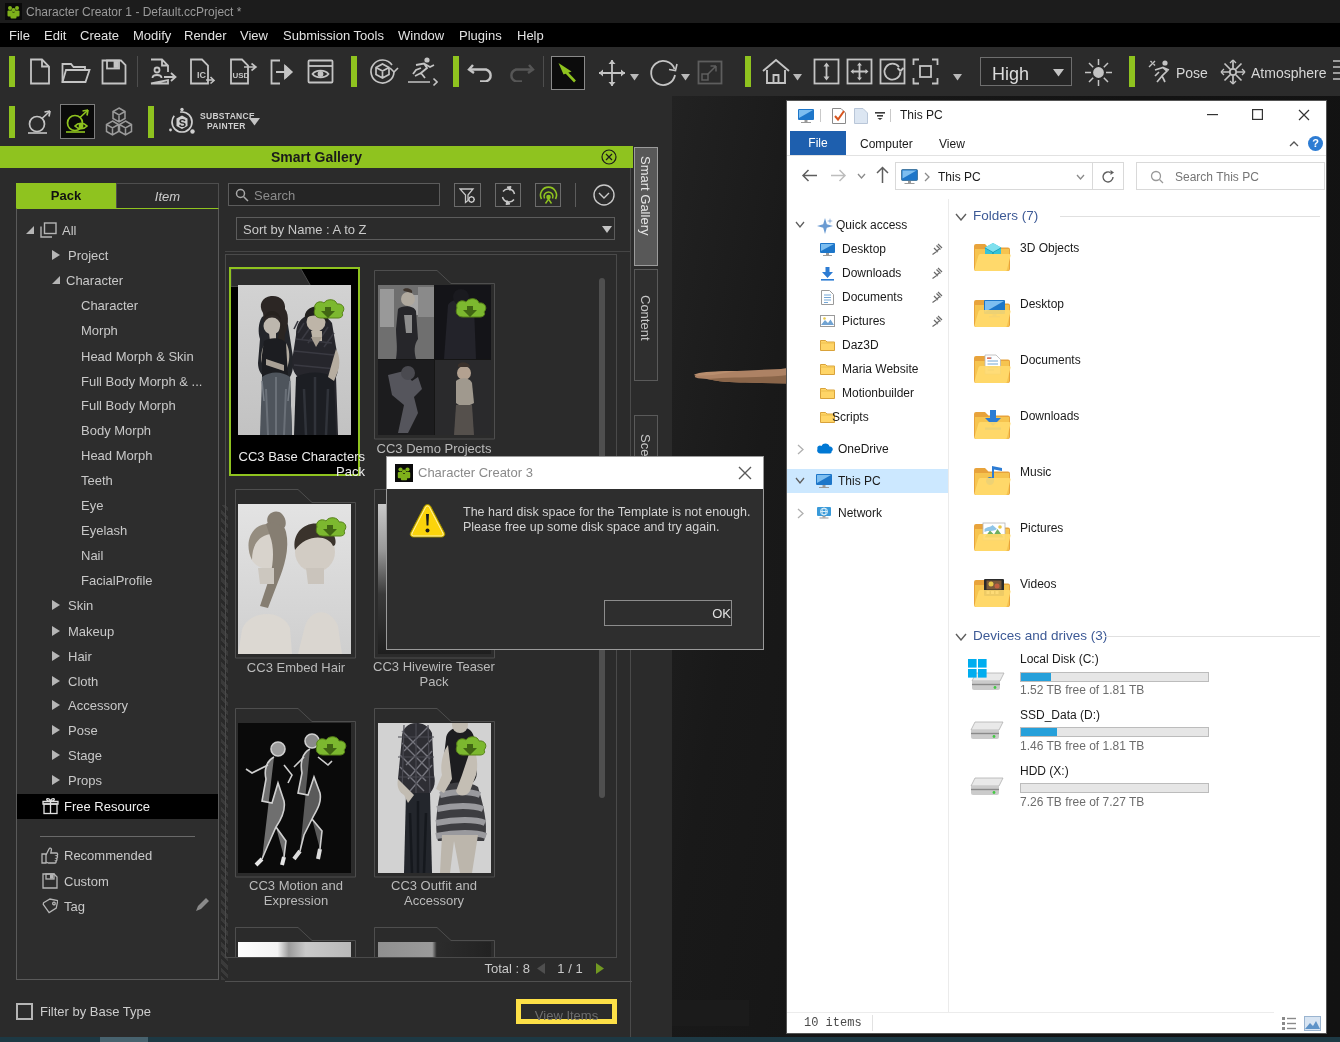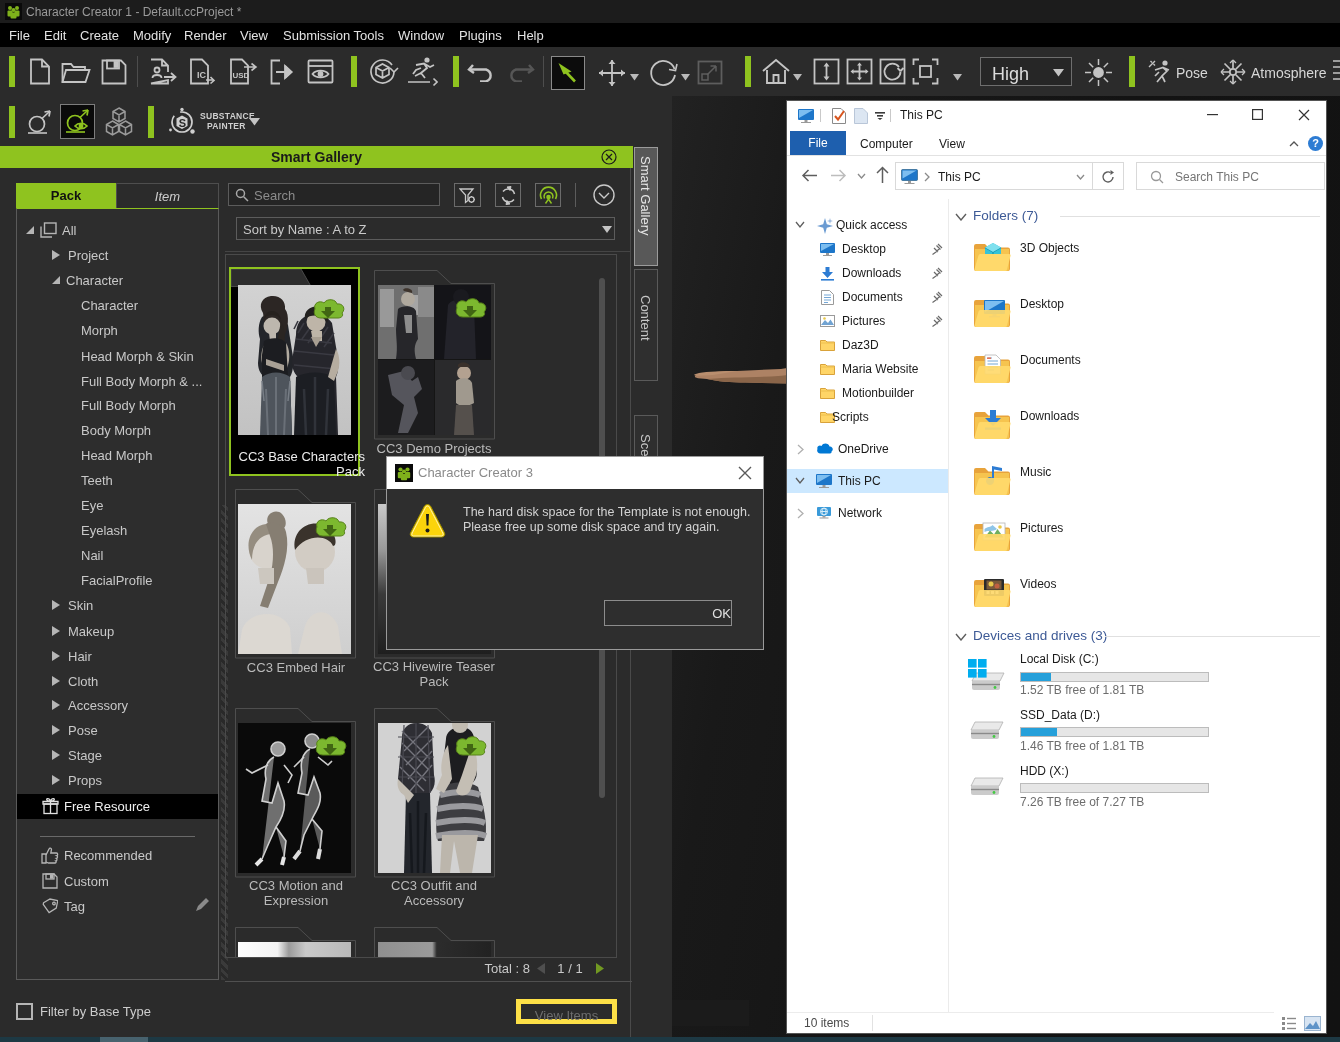--- a/index.html
+++ b/index.html
@@ -938,21 +938,21 @@
         <path d="M5 1 L33 1 L29 9 H1 Z" fill="#e9e9e9" stroke="#b0b0b0" stroke-width=".8"></path>
         <path d="M1 9 H29 V16 a2 2 0 0 1 -2 2 H3 a2 2 0 0 1 -2 -2 Z" fill="#cbcbcb"></path>
         <path d="M1 12.5 H29" stroke="#8a8a8a" stroke-width="1.4"></path>
         <circle cx="24" cy="15.5" r="1.4" fill="#44c944"></circle>
       </svg>
       <span class="abs" style="left:71px;top:565px;">HDD (X:)</span>
       <div class="abs" style="left:71px;top:584px;width:189px;height:10px;border:1px solid #bcbcbc;background:#e6e6e6;"></div>
       <span class="abs" style="left:71px;top:596px;color:#6d6d6d;">7.26 TB free of 7.27 TB</span>
     </div>
 
-    <div class="abs" style="left:0;top:911px;width:487px;height:21px;border-top:1px solid #ececec;">
+    <div class="abs" style="left:0;top:911px;width:487px;height:21px;border-top:1px solid #ececec;font-family:Liberation Mono, monospace;">
       <span class="abs" style="left:17px;top:3px;color:#4a4a4a;">10 items</span>
       <div class="abs" style="left:85px;top:2px;width:1px;height:16px;background:#e2e2e2;"></div>
       <svg class="abs" style="left:495px;top:4px" width="14" height="13" viewBox="0 0 14 13" fill="#8a8a8a">
         <rect x="0" y="0" width="3" height="3"></rect>
           <rect x="5" y="0.8" width="9" height="1.4"></rect>
         <rect x="0" y="5" width="3" height="3"></rect>
           <rect x="5" y="5.8" width="9" height="1.4"></rect>
         <rect x="0" y="10" width="3" height="3"></rect>
           <rect x="5" y="10.8" width="9" height="1.4"></rect>
       </svg>

